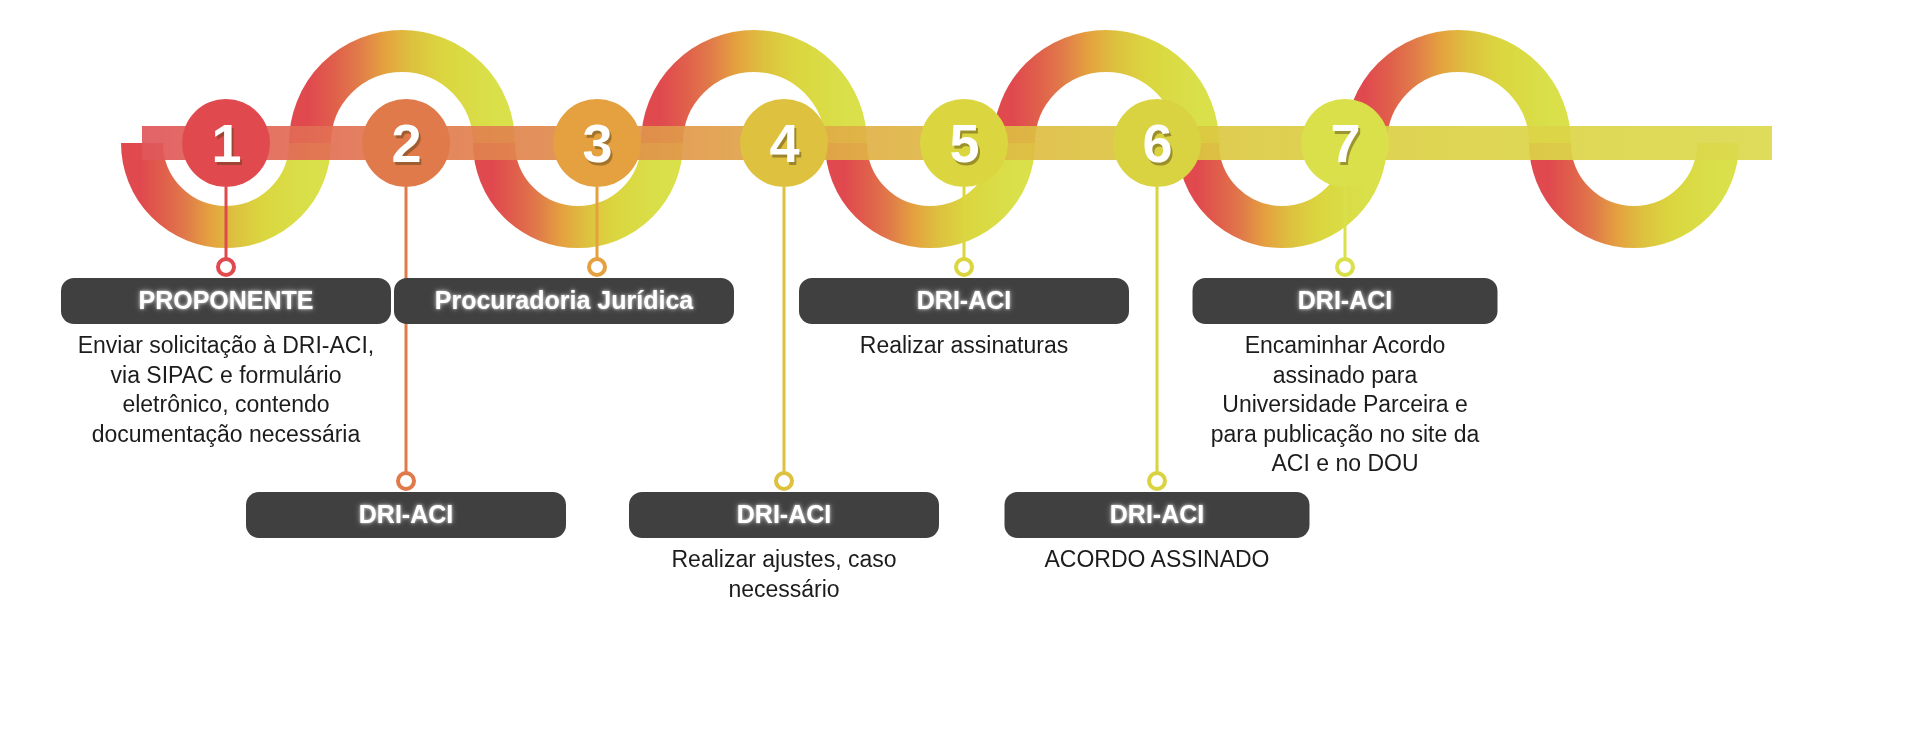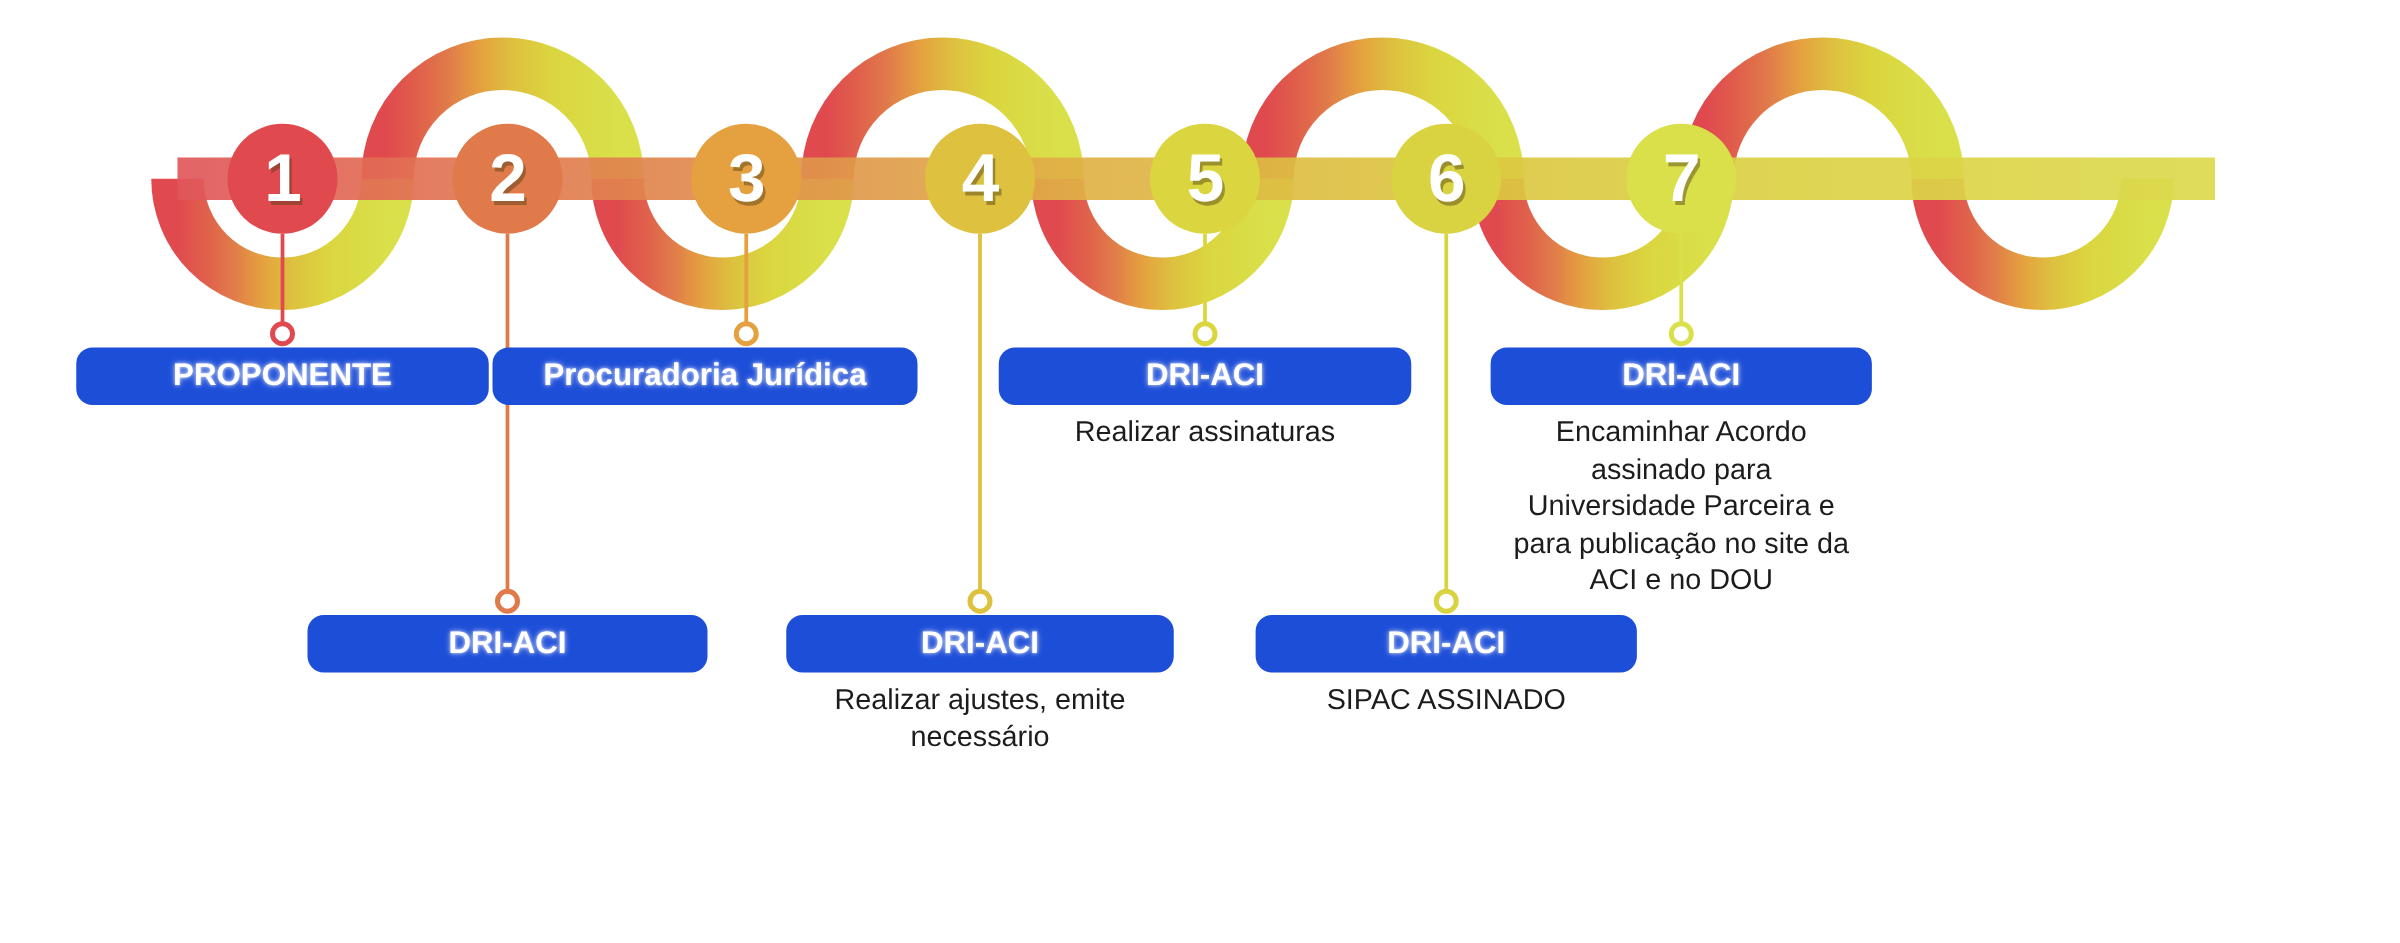--- a/index.html
+++ b/index.html
@@ -53,21 +53,21 @@
   }
 
   
   .label-block{
     position:absolute;
     transform:translateX(-50%);
     z-index:7;
     text-align:center;
   }
   .pill{
-    background:#1d4ed8;
+    background:#404040;
     border-radius:13px;
     padding:9px 20px 11px;
     color:#ffffff;
     font-size:25px;
     font-weight:bold;
     line-height:1.05;
     white-space:nowrap;
     text-shadow:0 0 3px rgba(255,255,255,.75), 0 0 6px rgba(255,255,255,.45);
     display:block;
   }
@@ -122,20 +122,24 @@
     <rect x="142" y="126" width="1630" height="34" fill="url(#barGrad)" opacity="0.92"></rect>
   </svg>
 
   <div class="step-node" style="left:226px;top:143px;background:#e04a4f;">
     <span class="step-num">1</span>
   </div>
   <div class="stem" style="left:226px;top:187px;height:80px;background:#e04a4f;"></div>
   <div class="ring" style="left:226px;top:267px;border-color:#e04a4f;"></div>
   <div class="label-block" style="left:226px;top:278px;width:330px;">
     <span class="pill">PROPONENTE</span>
+    <div class="desc">Enviar solicitação à DRI-ACI,
+via SIPAC e formulário
+eletrônico, contendo
+documentação necessária</div>
   </div>
 
   <div class="step-node" style="left:406px;top:143px;background:#e07a4a;">
     <span class="step-num">2</span>
   </div>
   <div class="stem" style="left:406px;top:187px;height:294px;background:#e07a4a;"></div>
   <div class="ring" style="left:406px;top:481px;border-color:#e07a4a;"></div>
   <div class="label-block" style="left:406px;top:492px;width:320px;">
     <span class="pill">DRI-ACI</span>
   </div>
@@ -149,42 +153,42 @@
     <span class="pill">Procuradoria Jurídica</span>
   </div>
 
   <div class="step-node" style="left:784px;top:143px;background:#ddc13f;">
     <span class="step-num">4</span>
   </div>
   <div class="stem" style="left:784px;top:187px;height:294px;background:#ddc13f;"></div>
   <div class="ring" style="left:784px;top:481px;border-color:#ddc13f;"></div>
   <div class="label-block" style="left:784px;top:492px;width:310px;">
     <span class="pill">DRI-ACI</span>
-    <div class="desc">Realizar ajustes, emite
+    <div class="desc">Realizar ajustes, caso
 necessário</div>
   </div>
 
   <div class="step-node" style="left:964px;top:143px;background:#dbd63f;">
     <span class="step-num">5</span>
   </div>
   <div class="stem" style="left:964px;top:187px;height:80px;background:#dbd63f;"></div>
   <div class="ring" style="left:964px;top:267px;border-color:#dbd63f;"></div>
   <div class="label-block" style="left:964px;top:278px;width:330px;">
     <span class="pill">DRI-ACI</span>
     <div class="desc">Realizar assinaturas</div>
   </div>
 
   <div class="step-node" style="left:1157px;top:143px;background:#d9d341;">
     <span class="step-num">6</span>
   </div>
   <div class="stem" style="left:1157px;top:187px;height:294px;background:#d9d341;"></div>
   <div class="ring" style="left:1157px;top:481px;border-color:#d9d341;"></div>
   <div class="label-block" style="left:1157px;top:492px;width:305px;">
     <span class="pill">DRI-ACI</span>
-    <div class="desc">SIPAC ASSINADO</div>
+    <div class="desc">ACORDO ASSINADO</div>
   </div>
 
   <div class="step-node" style="left:1345px;top:143px;background:#d9e04a;">
     <span class="step-num">7</span>
   </div>
   <div class="stem" style="left:1345px;top:187px;height:80px;background:#d9e04a;"></div>
   <div class="ring" style="left:1345px;top:267px;border-color:#d9e04a;"></div>
   <div class="label-block" style="left:1345px;top:278px;width:305px;">
     <span class="pill">DRI-ACI</span>
     <div class="desc">Encaminhar Acordo

